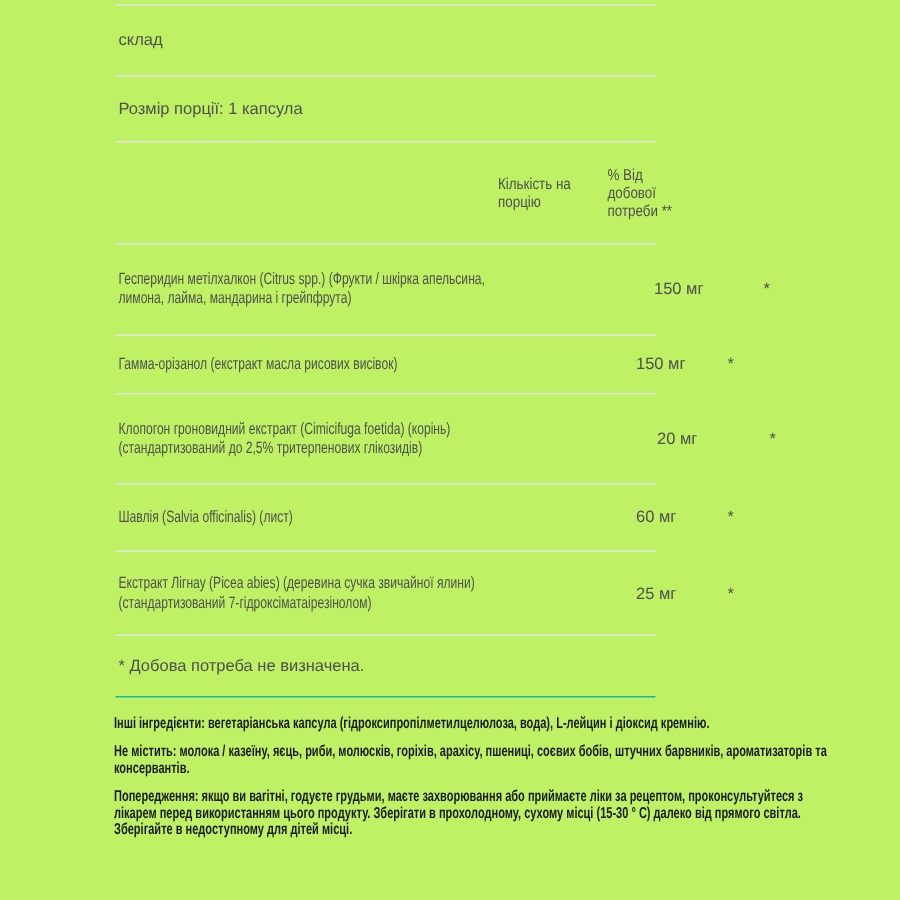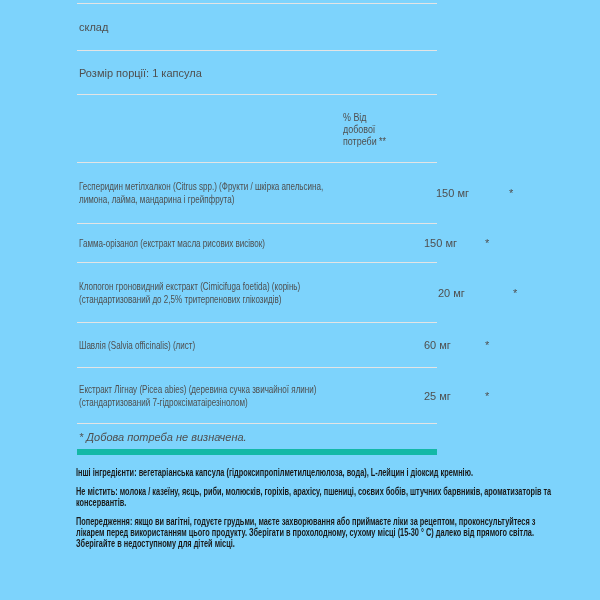--- a/index.html
+++ b/index.html
@@ -1,20 +1,20 @@
 <!DOCTYPE html>
 <html><head>
 <meta charset="utf-8">
 <style>
   html, body { margin: 0; padding: 0; background: #ffffff; }
   .sheet {
     position: relative;
     width: 600px; height: 600px;
     overflow: hidden;
-    background: #7dd3fc;
+    background: #bef264;
     font-family: "Liberation Sans", sans-serif;
     color: #4f4f4f;
   }
   
   .panel { margin: 3px 0 0 77px; width: 360px; }
   .row {
     display: flex; align-items: center;
     box-sizing: border-box;
     border-top: 1px solid #e4e4e4;
     padding-left: 2px;
@@ -22,21 +22,21 @@
   }
   .r-title    { height: 47px; }
   .r-serving  { height: 44px; }
   .r-servings { height: 45px; }
   .r-header   { height: 68px; }
   .r-ing1 { height: 61px; gap: 12px; }
   .r-ing2 { height: 39px; }
   .r-ing3 { height: 60px; gap: 14px; }
   .r-ing4 { height: 45px; }
   .r-ing5 { height: 56px; }
-  .r-note { height: 32px; border-bottom: 6px solid #14b8a6; font-style: italic; }
+  .r-note { height: 42px; border-bottom: 1px solid #14b8a6; }
 
   .col-name { flex: 0 0 253px; overflow: visible; }
   .name-inner {
     width: 345px;
     transform: scaleX(0.733);
     transform-origin: 0 50%;
     line-height: 13px;
   }
   .col-amt { flex: 0 0 50px; }
   .col-dv  { flex: 0 0 55px; margin-left: 11px; }
@@ -74,20 +74,23 @@
       <span>склад</span>
     </div>
 
     <div class="row r-serving">
       <span>Розмір порції: 1 капсула</span>
     </div>
 
 
     <div class="row r-header">
       <div class="col-name"></div>
+      <div class="col-amt">
+        <div class="hdr-inner hdr-amt-inner">Кількість на порцію</div>
+      </div>
       <div class="col-dv">
         <div class="hdr-inner hdr-dv-inner">% Від добової потреби **</div>
       </div>
     </div>
 
     <div class="row r-ing1">
       <div class="col-name">
         <div class="name-inner">Гесперидин метілхалкон (Citrus spp.) (Фрукти / шкірка апельсина, лимона, лайма, мандарина і грейпфрута)</div>
       </div>
       <div class="col-amt">150 мг</div>

